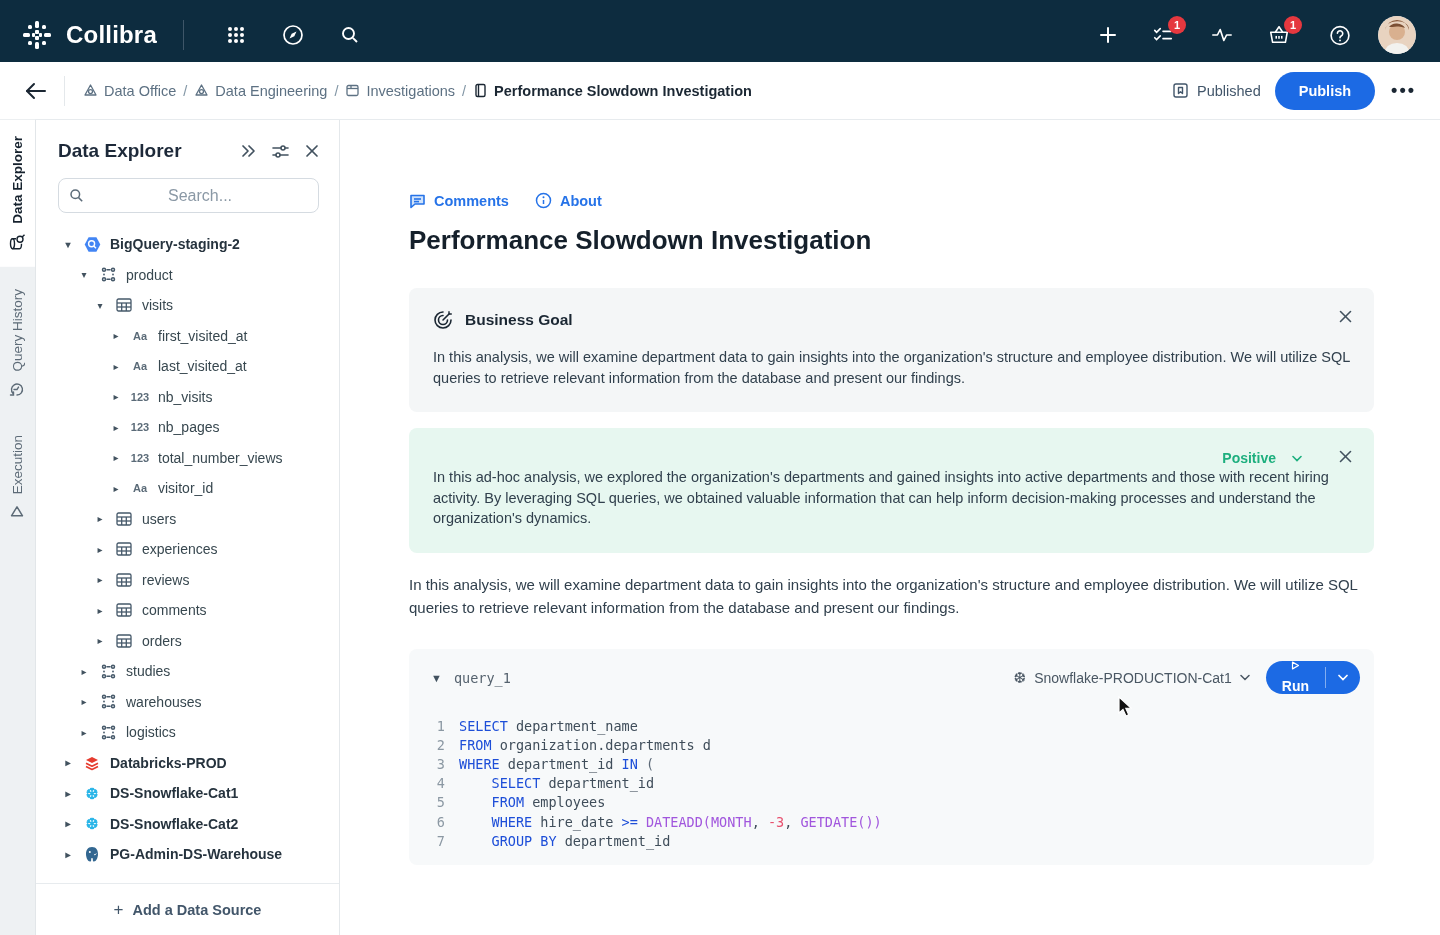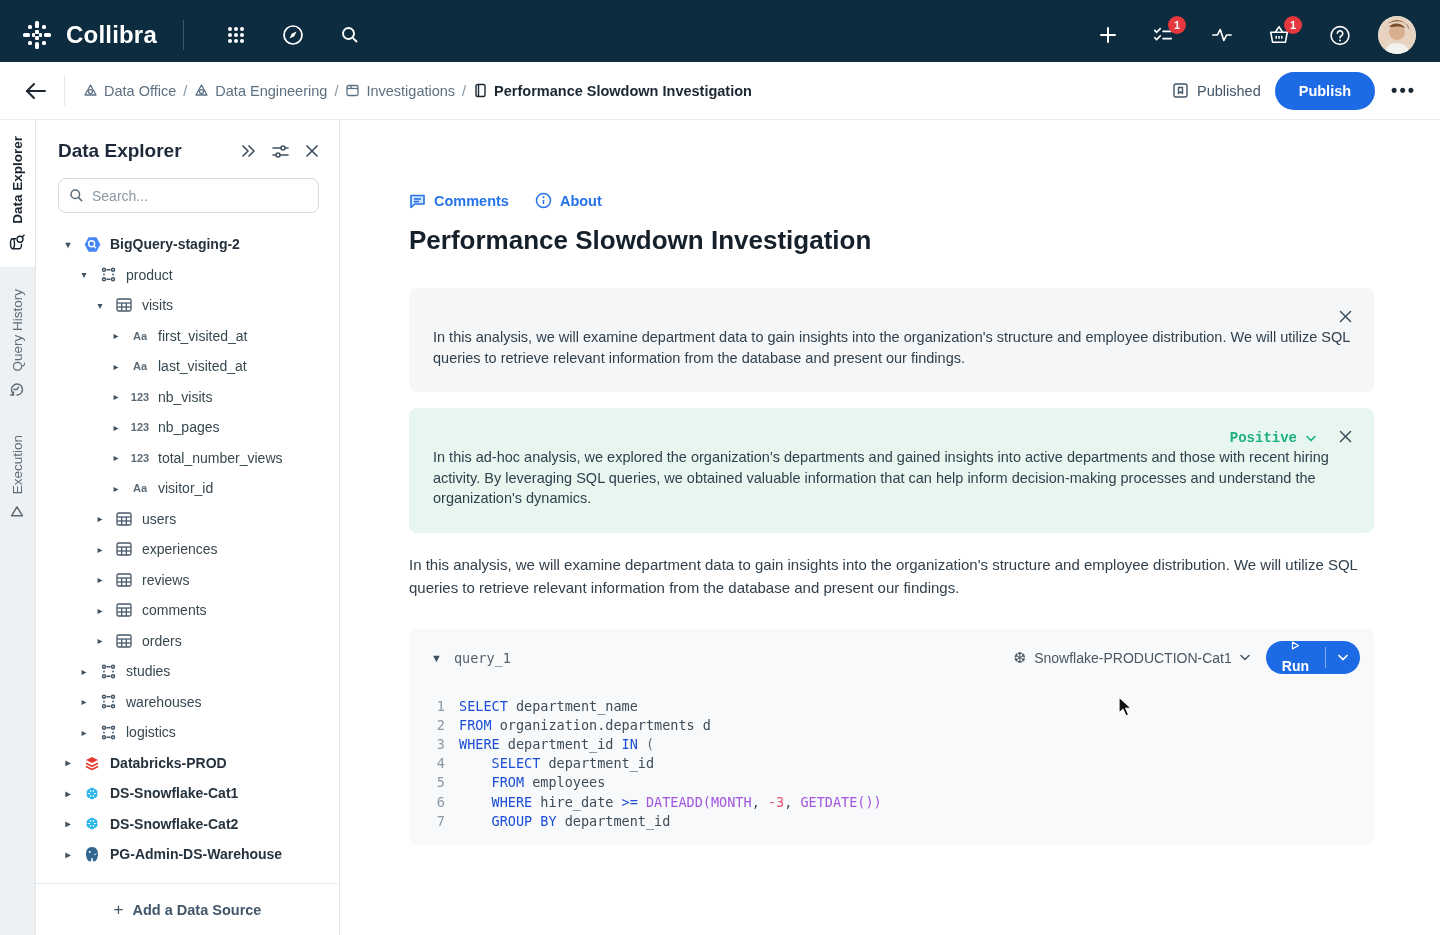--- a/index.html
+++ b/index.html
@@ -57,22 +57,22 @@
   .rail-tab + .rail-tab { margin-top:6px; }
 
   
   .sidebar { width:304px; flex:none; background:#fff; border-right:1px solid #e4e8eb;
     display:flex; flex-direction:column; }
   .sb-head { display:flex; align-items:center; padding:20px 20px 0 22px; }
   .sb-title { font-size:19px; font-weight:700; color:#1d2939; flex:1; }
   .sb-hic { color:#42525f; margin-left:16px; cursor:pointer; display:flex; }
   .sb-search { margin:16px 20px 10px 22px; height:35px; border:1px solid #d5dbe1;
     border-radius:8px; display:flex; align-items:center; padding:0 10px; gap:8px; }
-  .sb-search input { border:none; outline:none; font-size:14px; color:#46596a; width:100%;
-    font-family:"Liberation Sans", sans-serif; background:transparent; }
+  .sb-search input { border:none; outline:none; font-size:16px; color:#46596a; width:100%;
+    font-family:"Liberation Sans", sans-serif; background:transparent;text-align:center; }
   .sb-search input::placeholder { color:#8a98a5; }
   .tree { flex:1; overflow:hidden; padding:6px 0 0 0; }
   .tree-row { height:30.5px; display:flex; align-items:center; cursor:pointer;
     font-size:14px; color:#37474f; }
   .tree-row.bold { font-weight:700; color:#26333e; }
   .caret { width:12px; flex:none; font-size:10px; color:#42525f; text-align:center; }
   .ticon { width:20px; height:18px; flex:none; display:flex; align-items:center;
     justify-content:center; margin:0 8px 0 8px; color:#46596a; }
   .typechip { font-size:11px; font-weight:700; color:#5b6b78; letter-spacing:0; }
   .sb-foot { border-top:1px solid #e7ebee; height:52px; display:flex; align-items:center;
@@ -89,22 +89,22 @@
     font-weight:700; cursor:pointer; }
   .doc-title { font-size:26px; font-weight:700; color:#15202b; margin-top:16px; }
 
   .card { border-radius:8px; padding:22px 24px 24px 24px; margin-top:32px; position:relative; }
   .card.goal { background:#f4f6f7; }
   .card.takeaway { background:#e7f7f0; margin-top:16px; }
   .card-head { display:flex; align-items:center; gap:12px; }
   .card-title { font-size:15.5px; font-weight:700; color:#1b2733; }
   .card-x { position:absolute; top:22px; right:22px; color:#42525f; cursor:pointer; display:flex; }
   .card-body { font-size:14.5px; color:#31404d; line-height:20.5px; margin-top:17px; }
-  .sentiment { position:absolute; top:22px; right:58px; color:#1daf7e; font-weight:700;
-    font-size:14px; display:flex; align-items:center; gap:9px; cursor:pointer;font-family:Liberation Mono, monospace; }
+  .sentiment { position:absolute; top:22px; right:72px; color:#1daf7e; font-weight:700;
+    font-size:14px; display:flex; align-items:center; gap:16px; cursor:pointer; }
 
   .section-head { display:flex; align-items:center; margin-top:42px; position:relative; }
   .drag-handle { position:absolute; left:-26px; color:#9aa7b1; display:flex; cursor:grab; }
   .section-title { font-size:21px; font-weight:700; color:#15202b; }
   .comment-bubble { position:absolute; right:-1px; top:2px; color:#8d9aa6; cursor:pointer; display:flex; }
   .section-para { font-size:15px; color:#31404d; line-height:23px; margin-top:20px; }
 
   .query-card { background:#f7f9fa; border-radius:8px; margin-top:30px; padding-bottom:14px; }
   .query-head { height:46px; display:flex; align-items:center; padding:12px 14px 0 22px; }
   .q-caret { color:#42525f; font-size:11px; margin-right:12px; cursor:pointer; }
@@ -618,20 +618,31 @@
               <circle cx="8.5" cy="5.2" r="1" fill="#2673e8" stroke="none"></circle>
             </svg>
             </span>
           <span>About</span>
         </div>
       </div>
 
       <h1 class="doc-title">Performance Slowdown Investigation</h1>
 
       <div class="card goal">
+        <div class="card-head">
+          <span style="display:flex">
+            <svg width="20" height="20" viewBox="0 0 20 20" fill="none" stroke="#1b2733" stroke-width="1.6" stroke-linecap="round">
+              <path d="M18 10 a8 8 0 1 1 -8 -8"></path>
+                <path d="M14.5 10 a4.5 4.5 0 1 1 -4.5 -4.5"></path>
+              <line x1="10" y1="10" x2="16" y2="4"></line>
+                <path d="M16 4 h2.3 M16 4 v-2.3" stroke-width="1.4"></path>
+            </svg>
+            </span>
+          <span class="card-title">Business Goal</span>
+        </div>
         <span class="card-x">
           <svg width="13" height="13" viewBox="0 0 13 13" stroke="#42525f" stroke-width="1.6" stroke-linecap="round">
             <line x1="1.5" y1="1.5" x2="11.5" y2="11.5"></line>
               <line x1="11.5" y1="1.5" x2="1.5" y2="11.5"></line>
           </svg>
           </span>
         <div class="card-body">In this analysis, we will examine department data to gain insights into the organization's structure and employee distribution. We will utilize SQL queries to retrieve relevant information from the database and present our findings.</div>
       </div>
 
       <div class="card takeaway">

